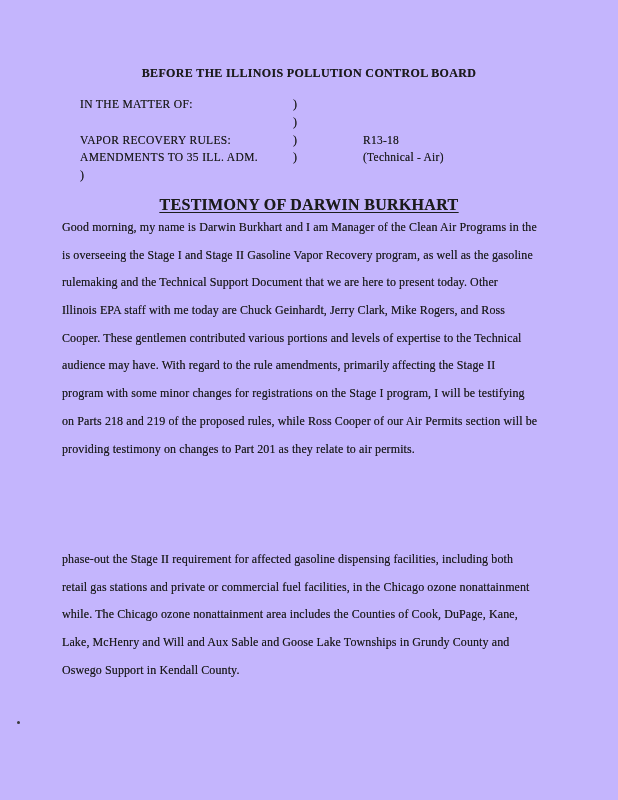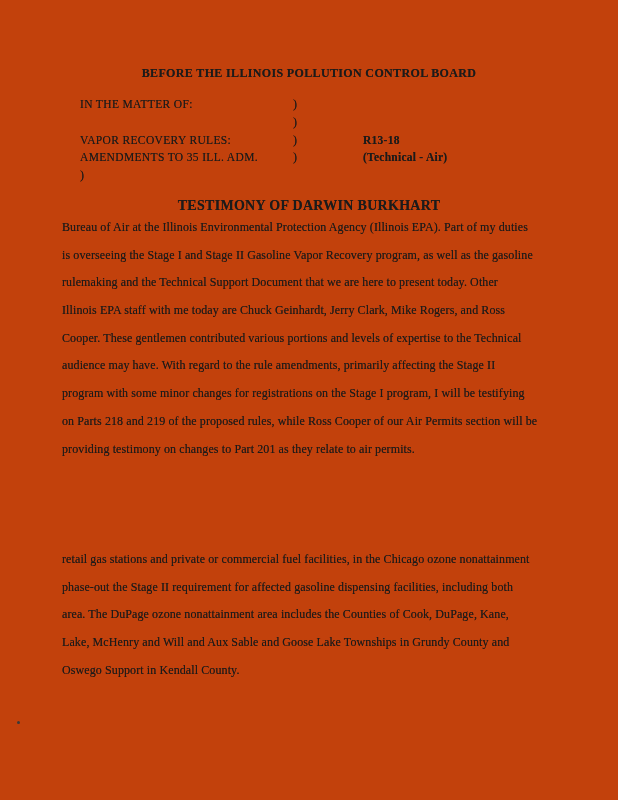--- a/index.html
+++ b/index.html
@@ -4,21 +4,21 @@
 <style>
   html, body {
     margin: 0;
     padding: 0;
     background: #e8e8e8;
   }
   .page {
     position: relative;
     width: 618px;
     height: 800px;
-    background: #c2410c;
+    background: #c4b5fd;
     font-family: "Liberation Serif", serif;
     color: #1b1b1b;
     overflow: hidden;
     text-shadow: 0 0 0.35px rgba(20,20,20,0.6);
   }
   .court-header {
     position: absolute;
     top: 66px;
     left: 0;
     right: 0;
@@ -44,37 +44,38 @@
     font-weight: 400;
     font-size: 11.5px;
     letter-spacing: 0.35px;
     white-space: nowrap;
   }
   .cap-paren {
     width: 70px;
     font-size: 12px;
   }
   .cap-right {
-    font-weight: 700;
+    font-weight: 400;
     font-size: 11.5px;
     letter-spacing: 0.25px;
     white-space: nowrap;
   }
   .doc-title {
     position: absolute;
     top: 196px;
     left: 0;
     right: 0;
     text-align: center;
     white-space: nowrap;
   }
   .doc-title .title-text {
     font-weight: 700;
-    font-size: 14px;
+    font-size: 16px;
     letter-spacing: 0.3px;
+    text-decoration: underline;
     text-underline-offset: 2px;
   }
   .para {
     position: absolute;
     left: 62px;
     width: 500px;
     font-size: 12px;
     line-height: 27.7px;
   }
   .para .line {
@@ -126,34 +127,34 @@
       <span class="cap-paren">)</span>
       <span class="cap-right"></span>
     </div>
   </div>
 
   <div class="doc-title">
     <span class="title-text">TESTIMONY OF DARWIN BURKHART</span>
   </div>
 
   <div class="para para-1">
-    <div class="line">Bureau of Air at the Illinois Environmental Protection Agency (Illinois EPA).  Part of my duties</div>
+    <div class="line">Good morning, my name is Darwin Burkhart and I am Manager of the Clean Air Programs in the</div>
     <div class="line">is overseeing the Stage I and Stage II Gasoline Vapor Recovery program, as well as the gasoline</div>
     <div class="line">rulemaking and the Technical Support Document that we are here to present today.  Other</div>
     <div class="line">Illinois EPA staff with me today are Chuck Geinhardt, Jerry Clark, Mike Rogers, and Ross</div>
     <div class="line">Cooper.  These gentlemen contributed various portions and levels of expertise to the Technical</div>
     <div class="line">audience may have.  With regard to the rule amendments, primarily affecting the Stage II</div>
     <div class="line">program with some minor changes for registrations on the Stage I program, I will be testifying</div>
     <div class="line">on Parts 218 and 219 of the proposed rules, while Ross Cooper of our Air Permits section will be</div>
     <div class="line">providing testimony on changes to Part 201 as they relate to air permits.</div>
   </div>
 
   <div class="para para-2">
+    <div class="line">phase-out the Stage II requirement for affected gasoline dispensing facilities, including both</div>
     <div class="line">retail gas stations and private or commercial fuel facilities, in the Chicago ozone nonattainment</div>
-    <div class="line">phase-out the Stage II requirement for affected gasoline dispensing facilities, including both</div>
-    <div class="line">area.  The DuPage ozone nonattainment area includes the Counties of Cook, DuPage, Kane,</div>
+    <div class="line">while.  The Chicago ozone nonattainment area includes the Counties of Cook, DuPage, Kane,</div>
     <div class="line">Lake, McHenry and Will and Aux Sable and Goose Lake Townships in Grundy County and</div>
     <div class="line">Oswego Support in Kendall County.</div>
   </div>
 
   <div class="artifact-dot"></div>
 
 </div>
 
 </body></html>

